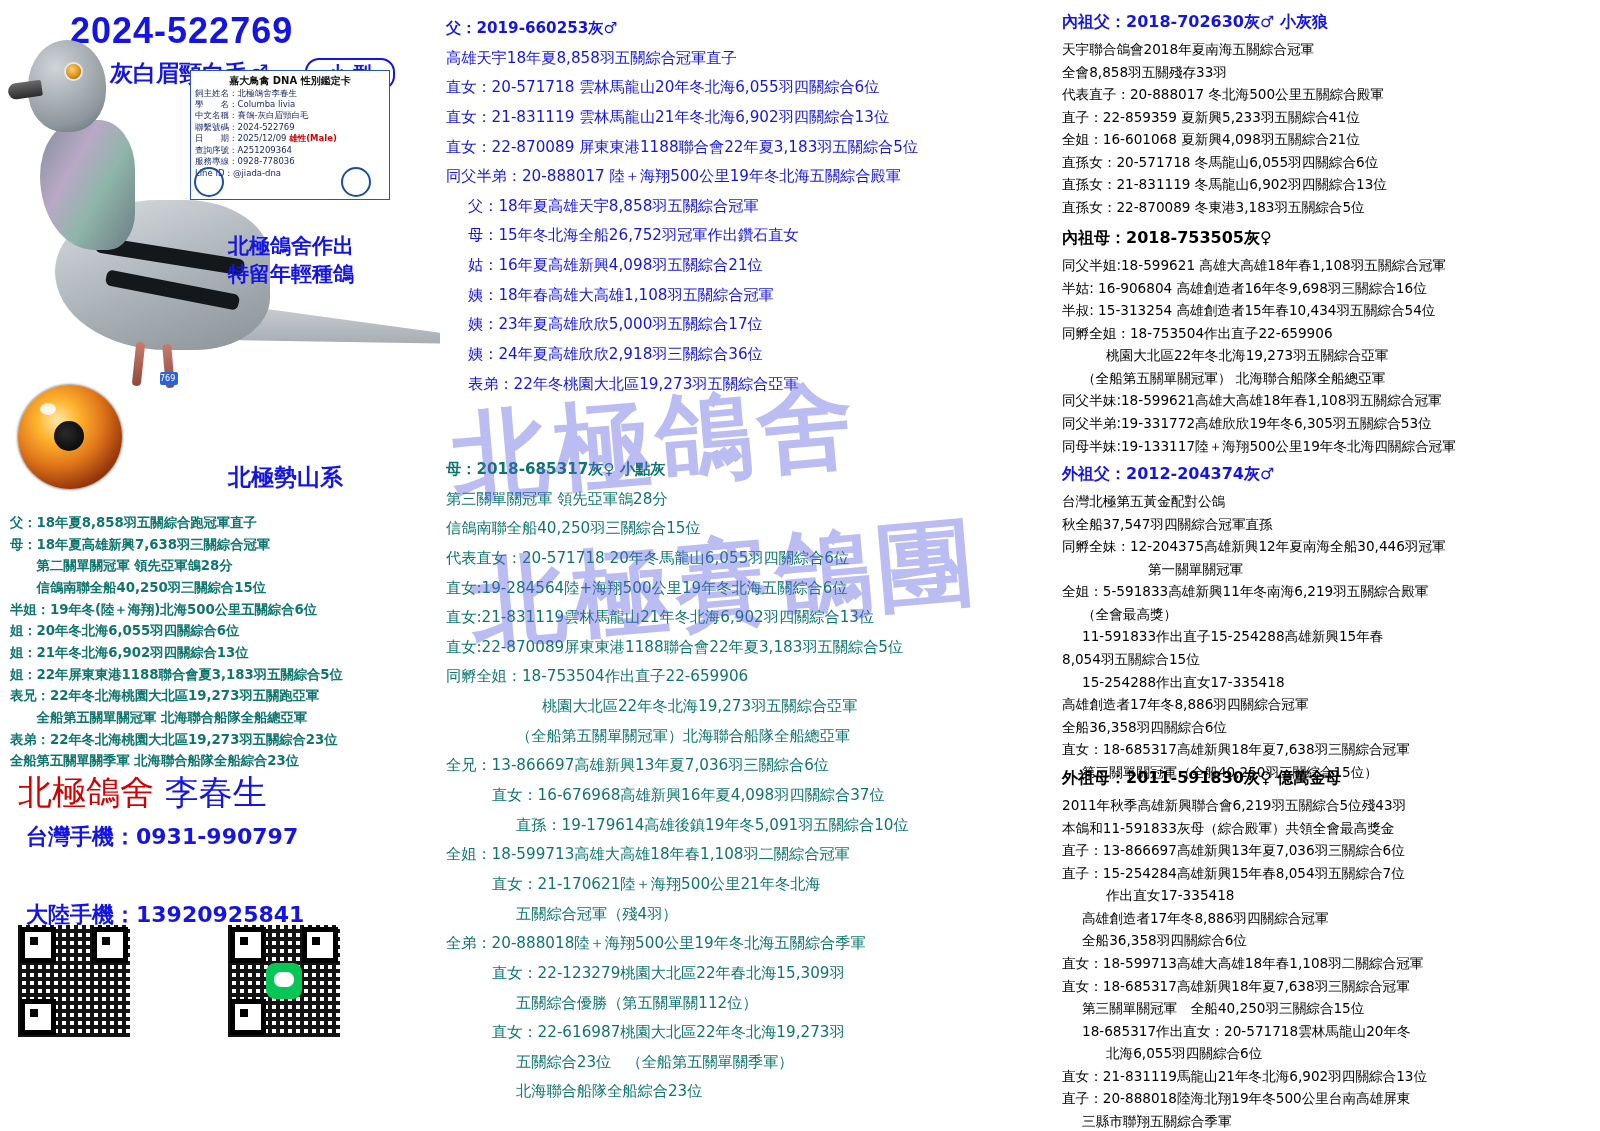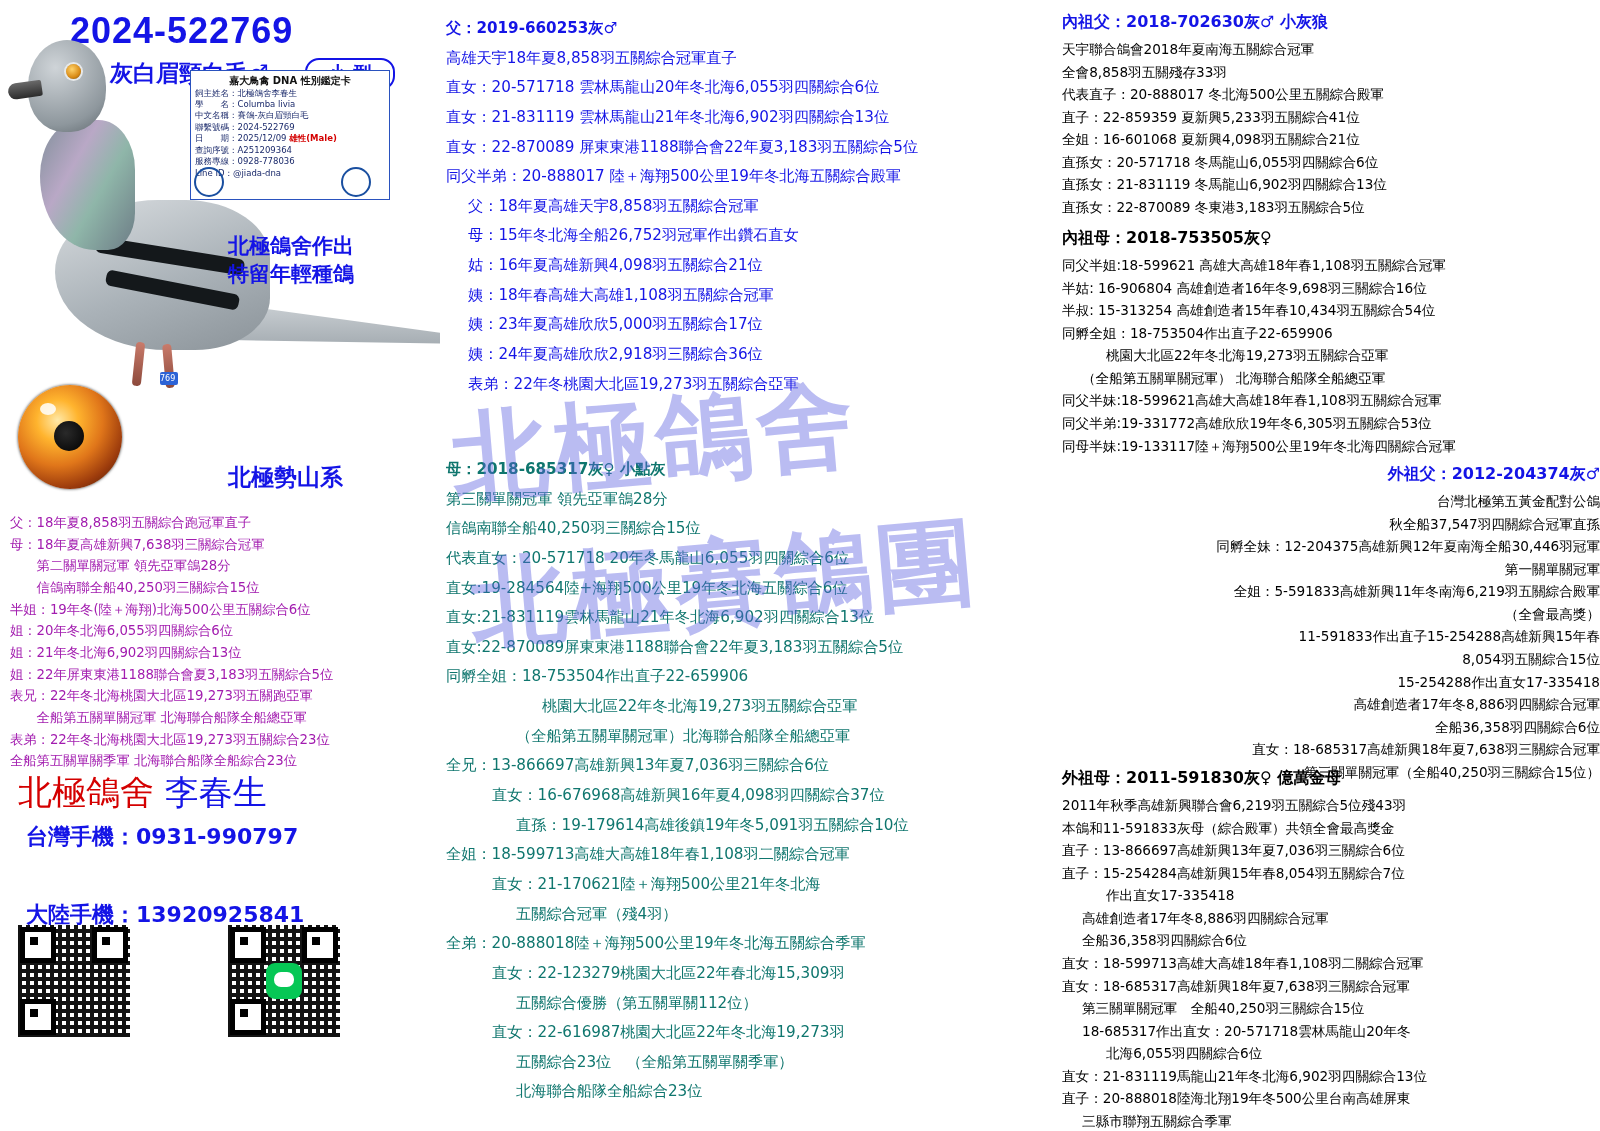--- a/index.html
+++ b/index.html
@@ -102,21 +102,21 @@
     border:2px solid #1a4fa0;
   }
   #madeby{
     position:absolute;left:228px;top:232px;font-size:21px;font-weight:bold;color:#1414e6;line-height:1.35;
   }
   #strain{
     position:absolute;left:228px;top:462px;font-size:23px;font-weight:bold;color:#1414e6;
   }
   #leftlines{
     position:absolute;left:10px;top:512px;width:430px;
-    font-size:13.3px;line-height:1.63;color:#a21caf;font-weight:normal;
+    font-size:13.3px;line-height:1.63;color:#0f766e;font-weight:bold;
   }
   #loft{
     position:absolute;left:18px;top:770px;font-size:34px;font-weight:normal;
   }
   #loft .red{color:#d40000;}
   #loft .blue{color:#1414e6;}
   #phone1,#phone2{position:absolute;left:26px;font-size:22px;font-weight:bold;color:#1414e6;}
   #phone1{top:822px;}
   #phone2{top:900px;}
   .qr{
@@ -344,21 +344,21 @@
     <div class="r-line red">半姑: 16-906804  高雄創造者16年冬9,698羽三關綜合16位</div>
     <div class="r-line red">半叔: 15-313254  高雄創造者15年春10,434羽五關綜合54位</div>
     <div class="r-line red">同孵全姐：18-753504作出直子22-659906</div>
     <div class="r-line red r-ind2">桃園大北區22年冬北海19,273羽五關綜合亞軍</div>
     <div class="r-line red r-ind1">（全船第五關單關冠軍）  北海聯合船隊全船總亞軍</div>
     <div class="r-line red">同父半妹:18-599621高雄大高雄18年春1,108羽五關綜合冠軍</div>
     <div class="r-line red">同父半弟:19-331772高雄欣欣19年冬6,305羽五關綜合53位</div>
     <div class="r-line red">同母半妹:19-133117陸＋海翔500公里19年冬北海四關綜合冠軍</div>
   </div>
 
-  <div style="position:absolute;top:458px;left:0;width:538px;text-align:right;">
+  <div style="position:absolute;top:458px;left:0;width:538px;">
     <div class="r-hdr blue">外祖父：2012-204374灰♂</div>
     <div class="r-line black">台灣北極第五黃金配對公鴿</div>
     <div class="r-line black">秋全船37,547羽四關綜合冠軍直孫</div>
     <div class="r-line black">同孵全妹：12-204375高雄新興12年夏南海全船30,446羽冠軍</div>
     <div class="r-line black r-ind3">第一關單關冠軍</div>
     <div class="r-line black">全姐：5-591833高雄新興11年冬南海6,219羽五關綜合殿軍</div>
     <div class="r-line black r-ind1">（全會最高獎）</div>
     <div class="r-line black r-ind1">11-591833作出直子15-254288高雄新興15年春</div>
     <div class="r-line black">8,054羽五關綜合15位</div>
     <div class="r-line black r-ind1">15-254288作出直女17-335418</div>

